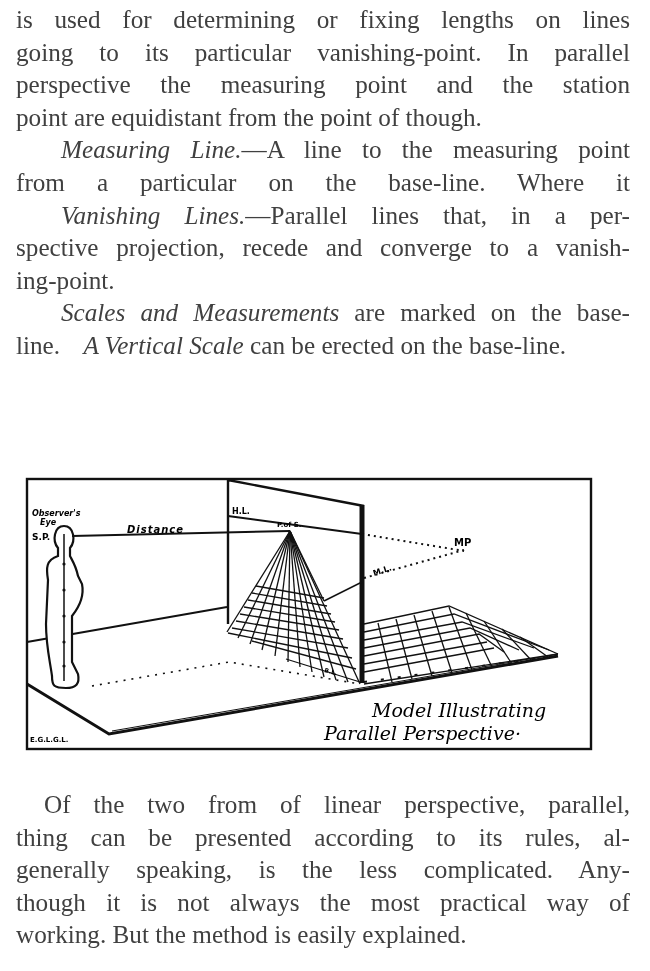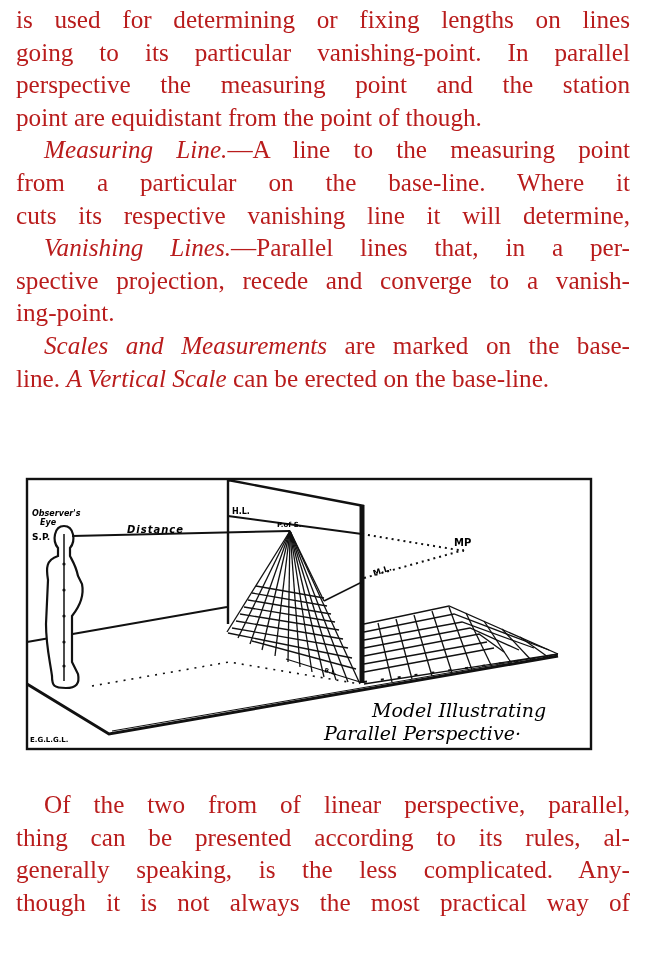--- a/index.html
+++ b/index.html
@@ -1,43 +1,42 @@
 <!DOCTYPE html>
 <html><head>
 <meta charset="utf-8">
 <style>
   html, body { margin: 0; padding: 0; background: #ffffff; }
   body { width: 650px; height: 971px; position: relative; overflow: hidden; color: #111; }
   .page { position: absolute; left: 0; top: 0; width: 650px; height: 971px; }
   .text {
     position: absolute; left: 16px; width: 614px;
     font-family: "Liberation Serif", "DejaVu Serif", serif;
-    font-size: 25.2px; line-height: 32.6px; color: #b91c1c;
+    font-size: 25.2px; line-height: 32.6px; color: #404040;
   }
   .line { display: block; white-space: nowrap; text-align: justify; text-align-last: justify; height: 32.6px; }
   .line.last { text-align-last: left; }
   .indent { padding-left: 28px; }
-  em { font-style: italic; }
+  em { font-style: italic; margin-left: 17px; }
   .figure { position: absolute; left: 24px; top: 476px; width: 570px; height: 276px; }
   .figure svg { display: block; }
 </style>
 </head>
 <body>
 
 <div class="page">
 
   <div class="text" style="top:4px;">
     <span class="line">is used for determining or fixing lengths on lines</span>
     <span class="line">going to its particular vanishing-point.  In parallel</span>
     <span class="line">perspective the measuring point and the station</span>
     <span class="line last">point are equidistant from the point of though.</span>
 
     <span class="line indent"><em>Measuring Line.</em><span>—A line to the measuring point</span></span>
     <span class="line">from a particular on the base-line.  Where it</span>
-    <span class="line">cuts its respective vanishing line it will determine,</span>
 
     <span class="line indent"><em>Vanishing Lines.</em><span>—Parallel lines that, in a per-</span></span>
     <span class="line">spective projection, recede and converge to a vanish-</span>
     <span class="line last">ing-point.</span>
 
     <span class="line indent"><em>Scales and Measurements</em><span> are marked on the base-</span></span>
     <span class="line last"><span>line.  </span><em>A Vertical Scale</em><span> can be erected on the base-line.</span></span>
   </div>
 
   <div class="figure">
@@ -145,15 +144,16 @@
       <text x="348" y="241" font-family="DejaVu Serif, serif" font-size="19" font-style="italic">Model Illustrating</text>
       <text x="300" y="264" font-family="DejaVu Serif, serif" font-size="19" font-style="italic">Parallel Perspective·</text>
     </svg>
   </div>
 
   <div class="text" style="top:789px;">
     <span class="line indent">Of the two from of linear perspective, parallel,</span>
     <span class="line">thing can be presented according to its rules, al-</span>
     <span class="line">generally speaking, is the less complicated.  Any-</span>
     <span class="line">though it is not always the most practical way of</span>
+    <span class="line last">working.  But the method is easily explained.</span>
   </div>
 
 </div>
 
 </body></html>

